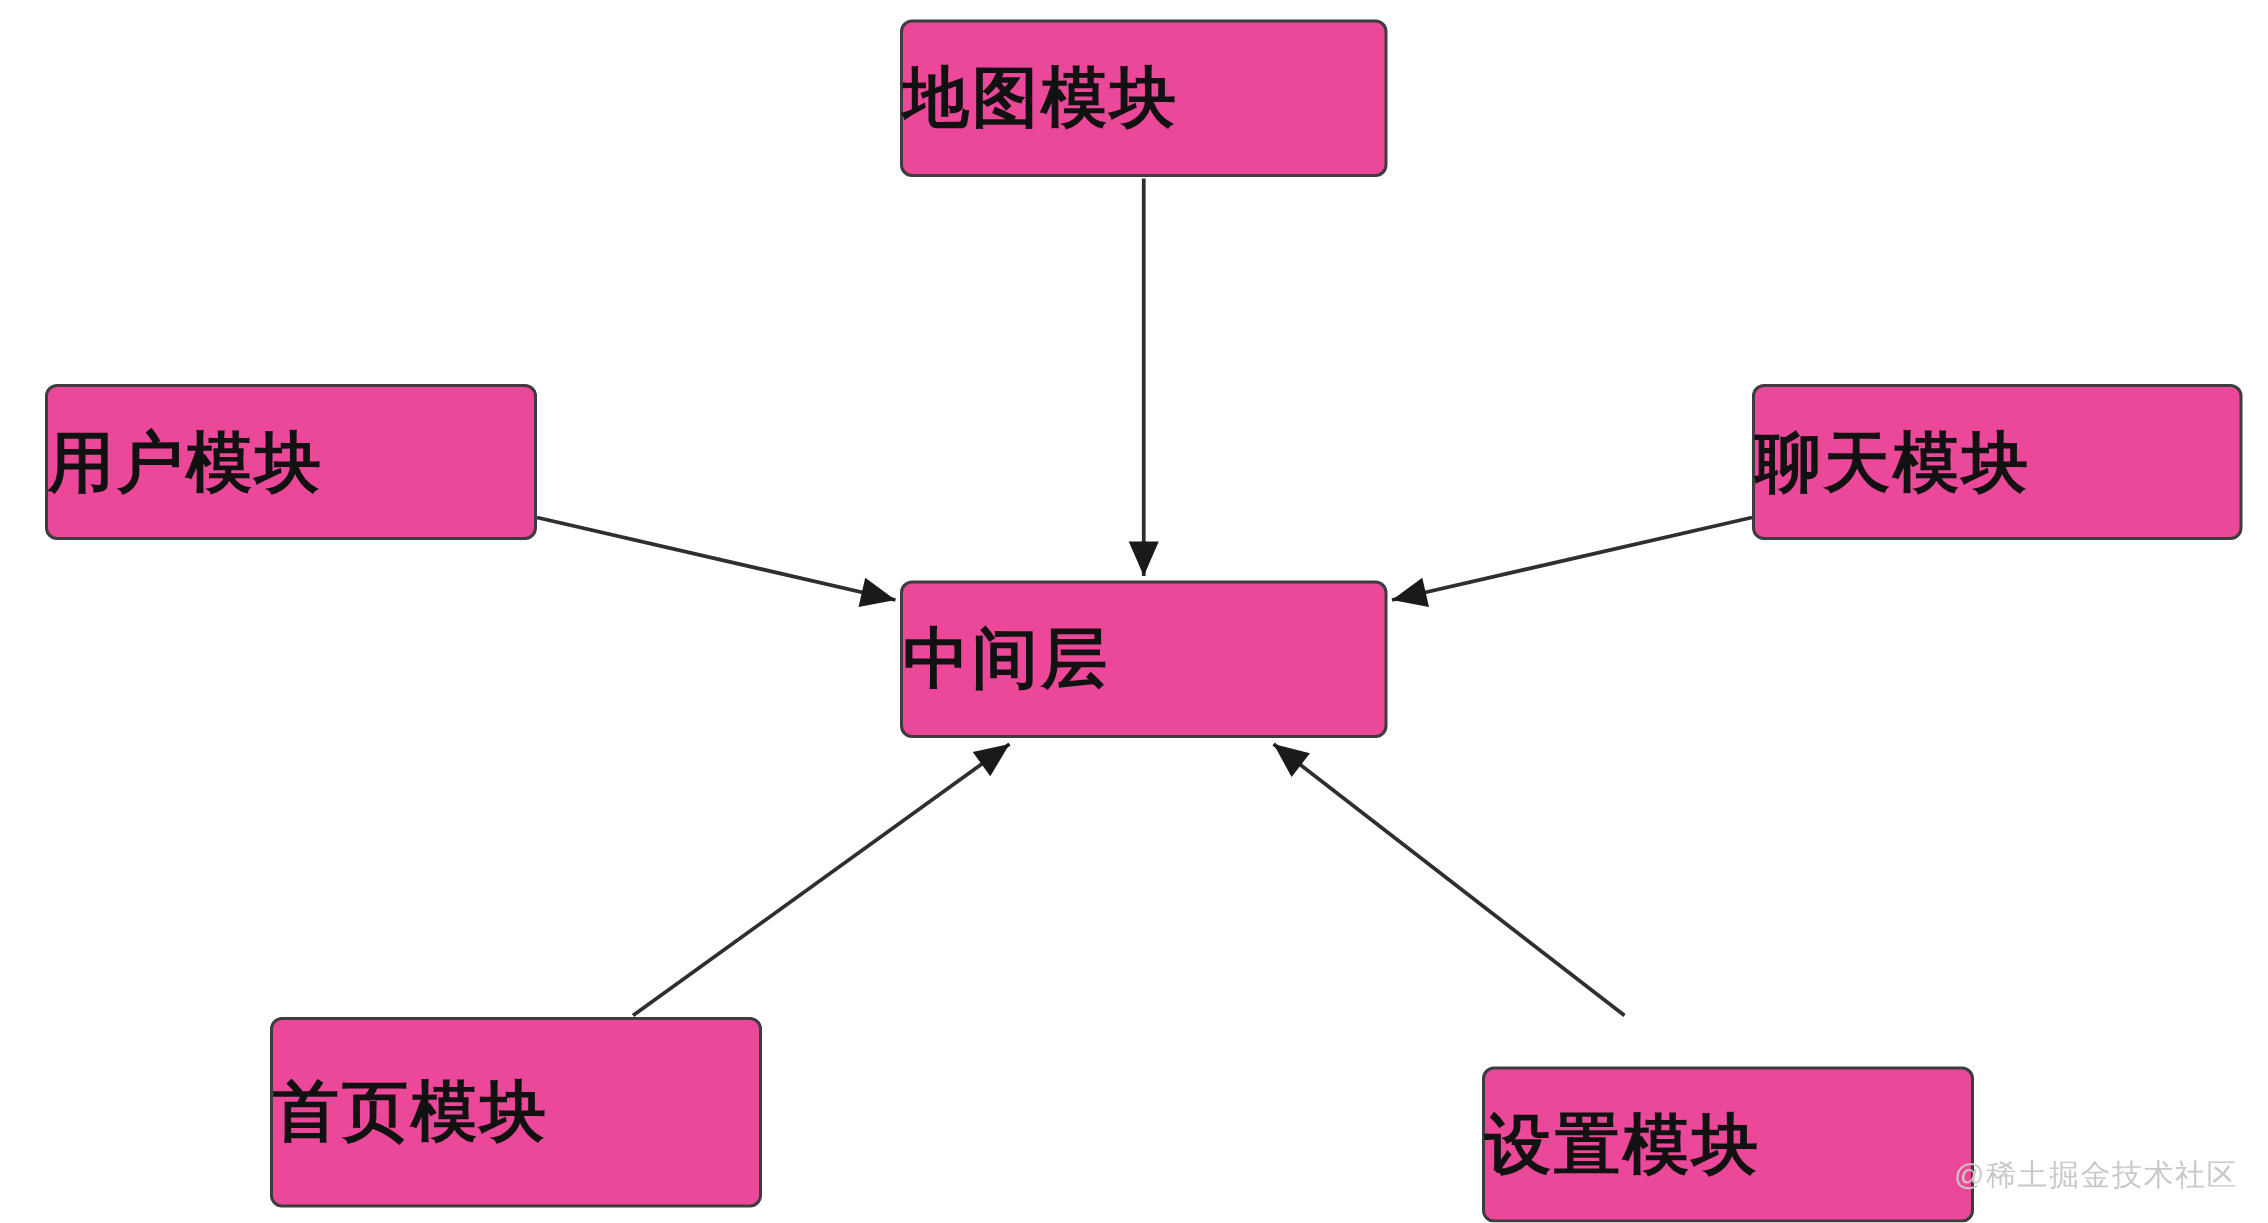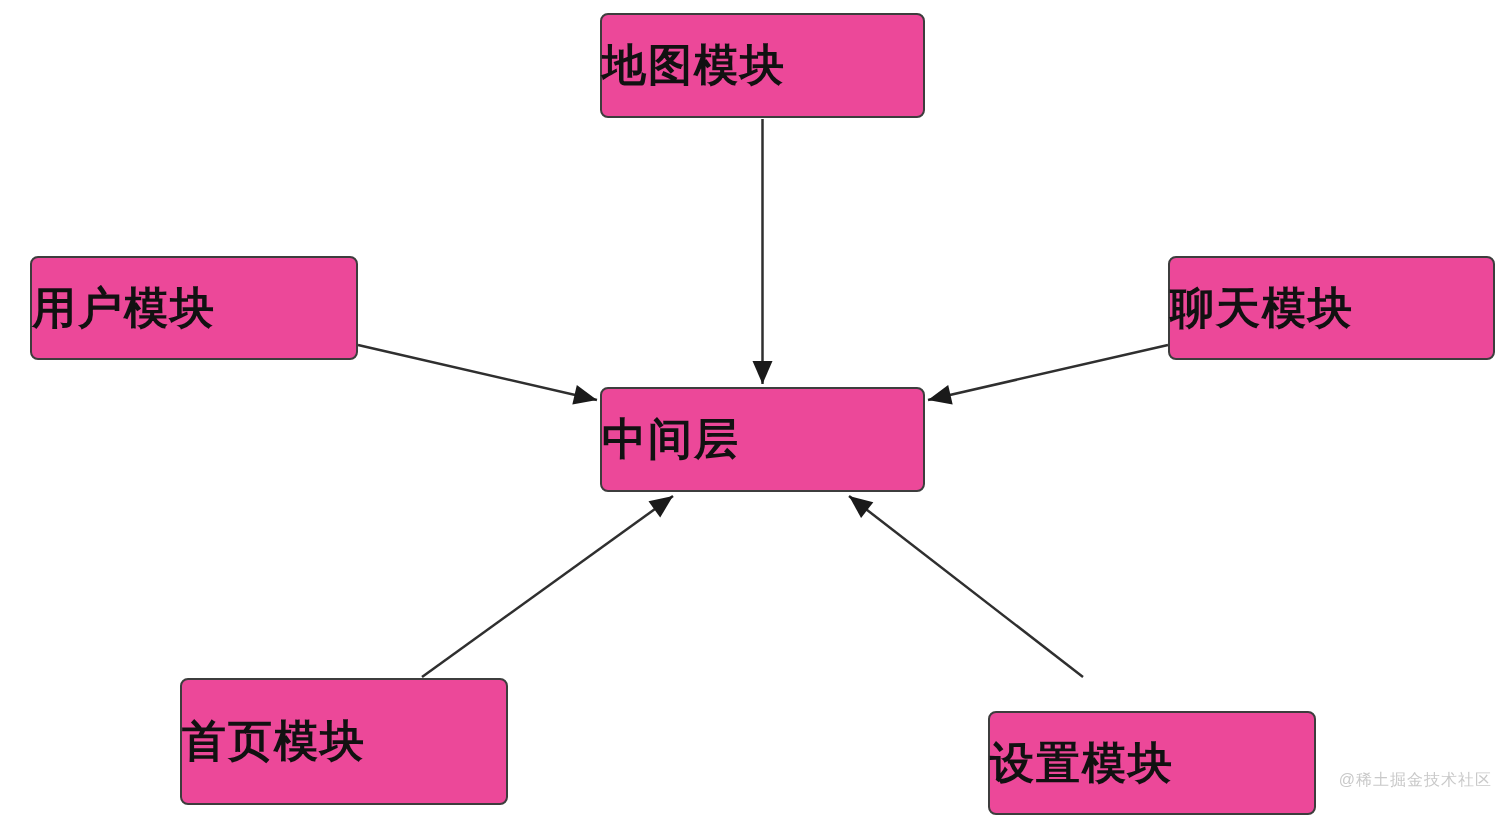--- a/index.html
+++ b/index.html
@@ -39,21 +39,21 @@
   .node-map      { left: 600px;  top: 13px;  width: 325px; height: 105px; }
   .node-user     { left: 30px;   top: 256px; width: 328px; height: 104px; }
   .node-chat     { left: 1168px; top: 256px; width: 327px; height: 104px; }
   .node-middle   { left: 600px;  top: 387px; width: 325px; height: 105px; }
   .node-home     { left: 180px;  top: 678px; width: 328px; height: 127px; }
   .node-settings { left: 988px;  top: 678px; width: 328px; height: 104px; margin-top: 33px; }
   .watermark {
     position: absolute;
     right: 20px;
     top: 770px;
-    font-size: 16px;
+    font-size: 20px;
     color: #c9c9c9;
     letter-spacing: 1px;
   }
 </style>
 </head>
 <body>
 
 <div class="canvas">
 
   <svg class="edges" viewBox="0 0 1512 815" xmlns="http://www.w3.org/2000/svg">

